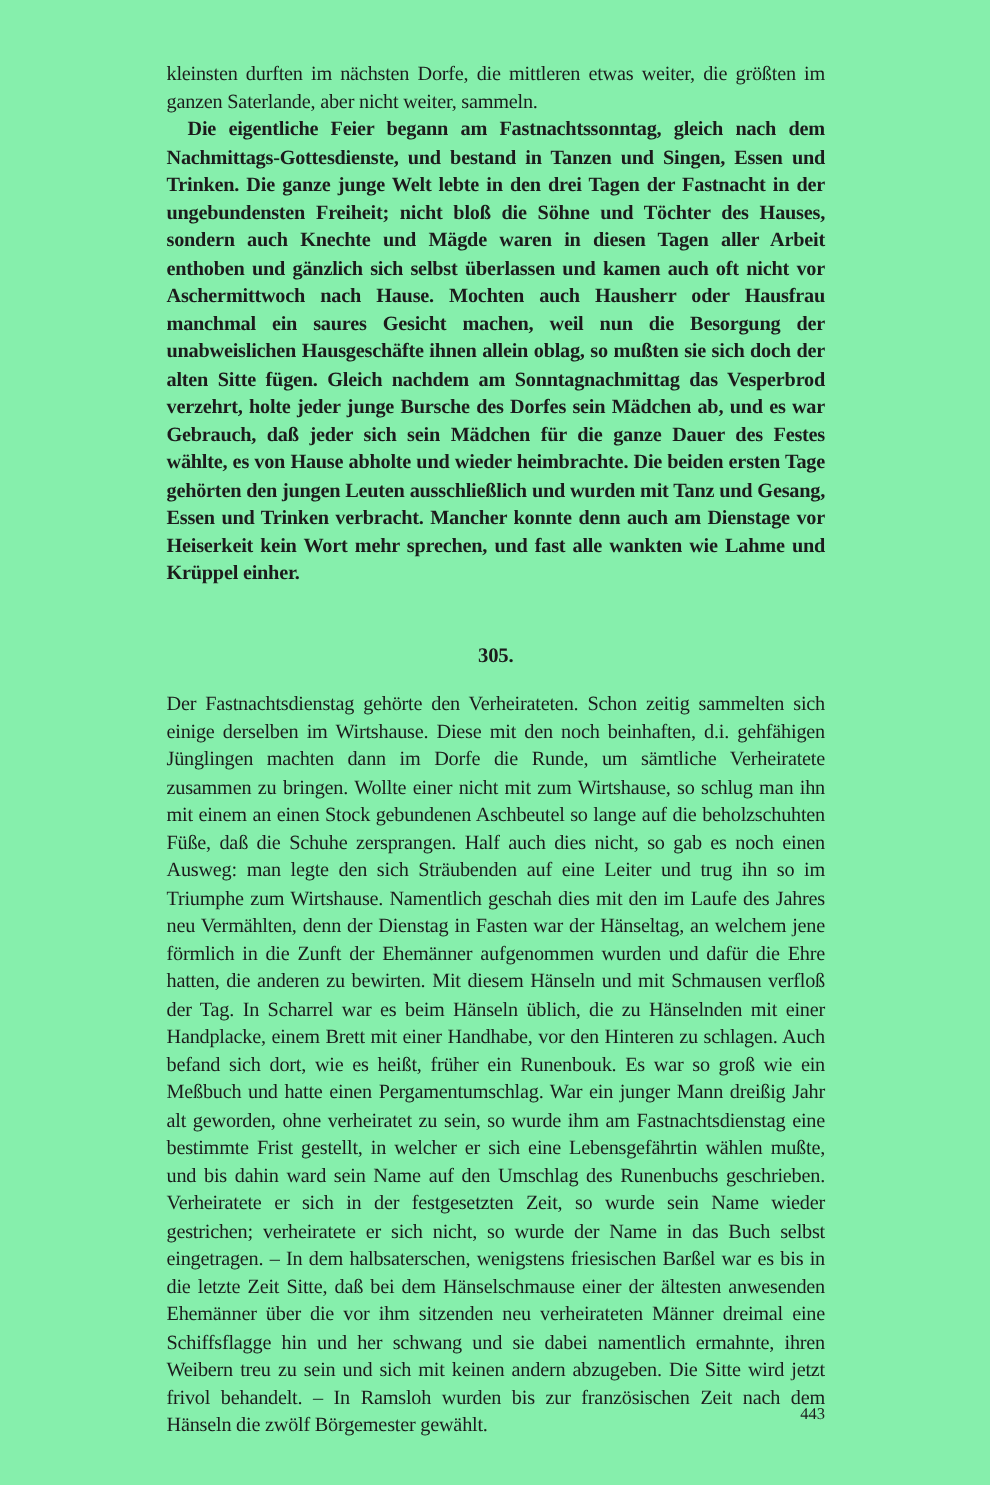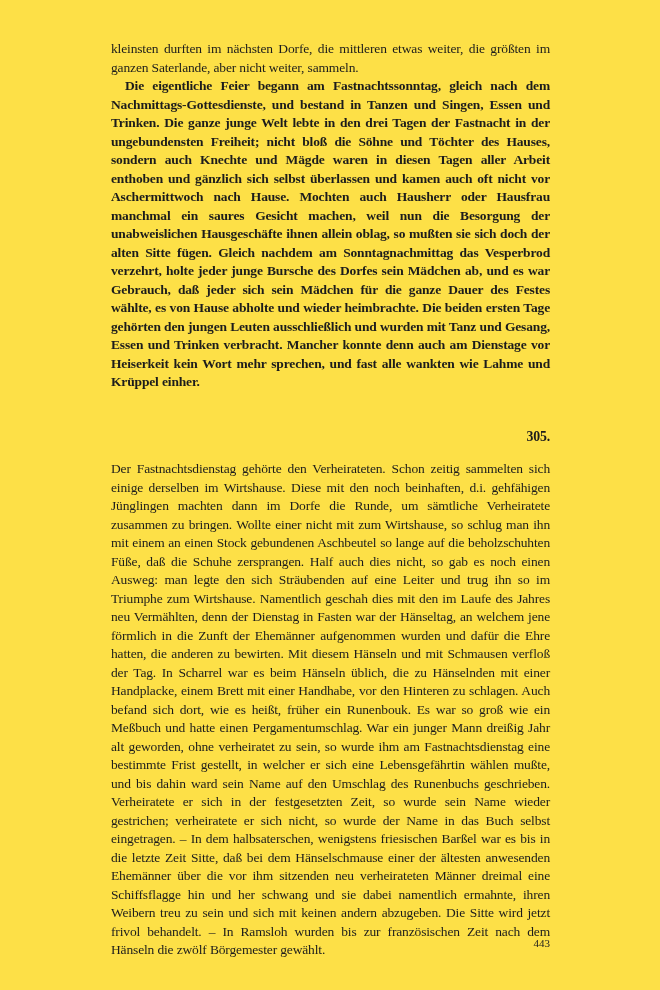--- a/index.html
+++ b/index.html
@@ -6,40 +6,40 @@
     margin: 0;
     padding: 0;
     background: #ffffff;
   }
   .page {
     position: relative;
     width: 660px;
     height: 990px;
     box-sizing: border-box;
     padding: 40px 110px 0 111px;
-    background: #fde047;
+    background: #86efac;
     overflow: hidden;
     font-family: "Liberation Serif", "DejaVu Serif", serif;
     font-size: 13.5px;
     line-height: 18.5px;
     letter-spacing: -0.15px;
     color: #1c1c1c;
   }
   .para {
     margin: 0;
     text-align: justify;
     hyphens: auto;
     -webkit-hyphens: auto;
   }
   .para.indent {
     text-indent: 14px;
     font-weight: bold;
   }
   .section-heading {
-    text-align: right;
+    text-align: center;
     font-weight: 700;
     font-size: 13.8px;
     margin: 36px 0 14px 0;
   }
   .page-number {
     position: absolute;
     right: 110px;
     bottom: 38px;
     font-size: 11px;
     letter-spacing: 0;

